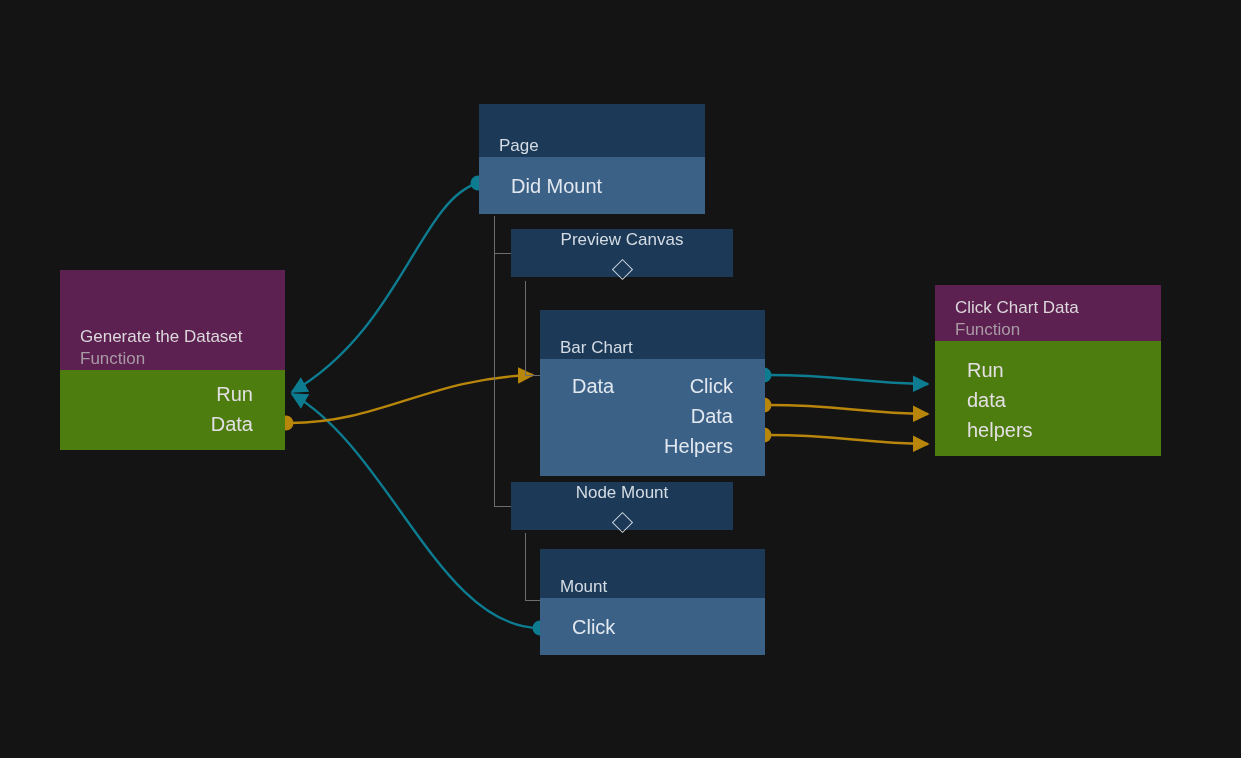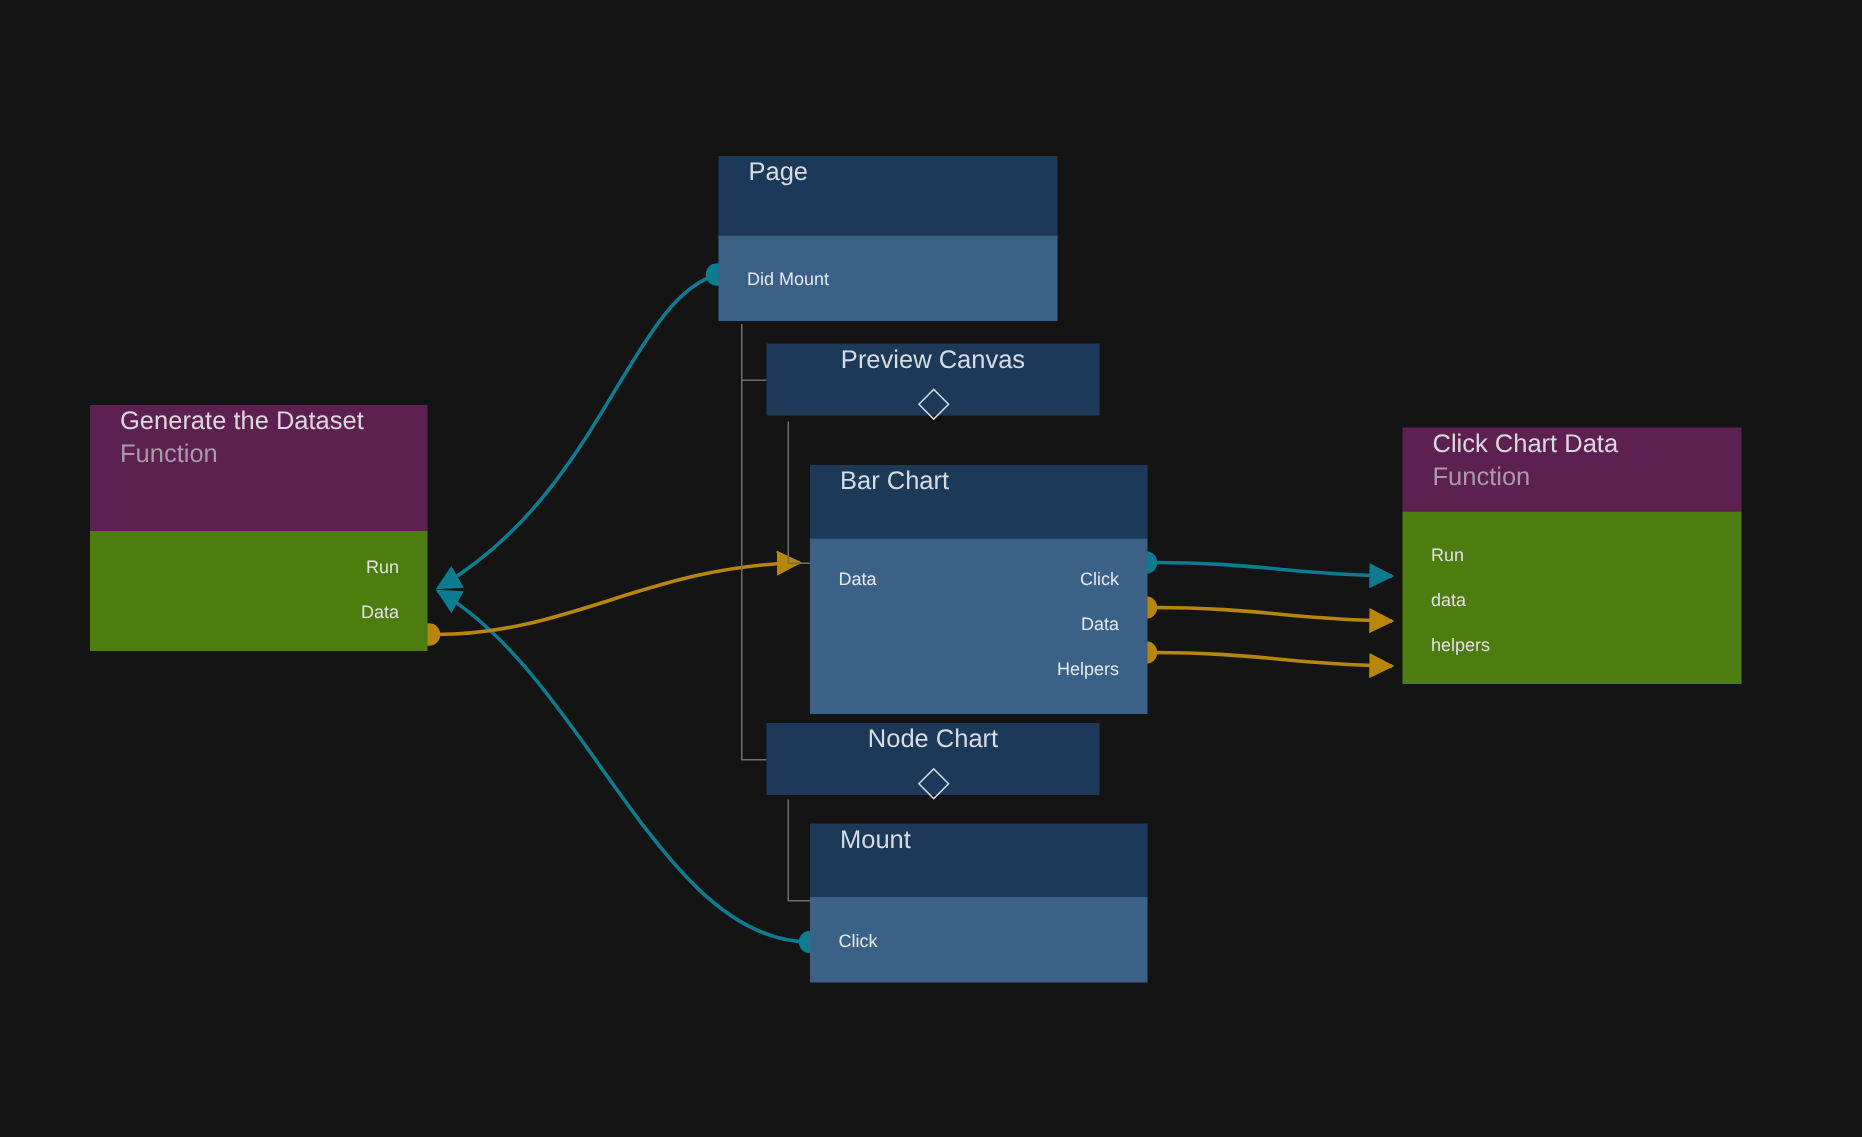--- a/index.html
+++ b/index.html
@@ -24,43 +24,43 @@
     pointer-events: none;
   }
   .node {
     position: absolute;
     box-sizing: border-box;
   }
   .node-header {
     padding: 0 20px;
     display: flex;
     flex-direction: column;
-    justify-content: flex-start;
+    justify-content: flex-end;
     color: #dcd8dc;
     font-size: 17px;
     line-height: 22px;
     box-sizing: border-box;
   }
   .node-header .sub {
     color: #a99aa6;
     font-size: 17px;
     line-height: 22px;
   }
   .node-body {
     box-sizing: border-box;
     position: relative;
   }
   .port-row {
     position: relative;
     height: 30px;
     display: flex;
     align-items: center;
-    padding: 0 19px;
+    padding: 0 32px;
     color: #e3e0e3;
-    font-size: 12px;
+    font-size: 20px;
     box-sizing: border-box;
   }
   .port-row.right { justify-content: flex-end; }
   .port-row.left  { justify-content: flex-start; }
 
   
   .node.blue .node-header { background: #1c3a57; color: #d5dce4; }
   .node.blue .node-body   { background: #3c6187; }
   .node.blue .port-row    { color: #e2e8ef; }
 
@@ -133,21 +133,21 @@
   <div class="tree-line h" style="left:494px; top:253px; width:17px;"></div>
   <div class="tree-line h" style="left:494px; top:506px; width:17px;"></div>
 
   <div class="tree-line v" style="left:525px; top:281px; height:94px;"></div>
   <div class="tree-line h" style="left:525px; top:375px; width:15px;"></div>
 
   <div class="tree-line v" style="left:525px; top:533px; height:67px;"></div>
   <div class="tree-line h" style="left:525px; top:600px; width:15px;"></div>
 
   <div class="node magenta" style="left:60px; top:270px; width:225px;">
-    <div class="node-header" style="height:84px;">
+    <div class="node-header" style="height:100px;">
       <div>Generate the Dataset</div>
       <div class="sub">Function</div>
     </div>
     <div class="node-body" style="height:80px; padding-top:9px;">
       <div class="port-row right">
         <span>Run</span>
       </div>
       <div class="port-row right">
         <span>Data</span>
       </div>
@@ -185,21 +185,21 @@
         <span>Data</span>
       </div>
       <div class="port-row right">
         <span>Helpers</span>
       </div>
     </div>
   </div>
 
   <div class="node blue row-only" style="left:511px; top:482px; width:222px;">
     <div class="node-header" style="height:48px;">
-      <span>Node Chart</span>
+      <span>Node Mount</span>
       <span class="diamond"></span>
     </div>
   </div>
 
   <div class="node blue" style="left:540px; top:549px; width:225px;">
     <div class="node-header" style="height:49px;">
       <div>Mount</div>
     </div>
     <div class="node-body" style="height:57px; padding-top:14px;">
       <div class="port-row left">

